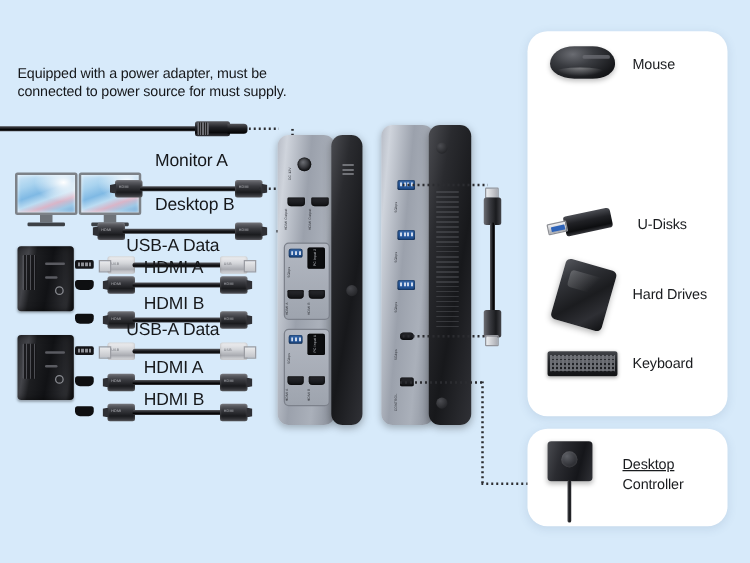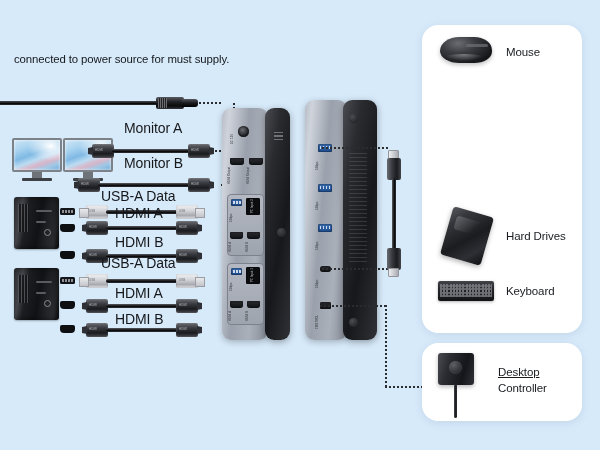--- a/index.html
+++ b/index.html
@@ -283,20 +283,21 @@
     box-shadow: inset 0 0 2px rgba(255,255,255,.2); }
   .ctrl-cord { position:absolute; left:16px; top:31px; width:3px; height:34px;
     background: linear-gradient(90deg,#4a4b50,#17181b 60%,#2e2f34); border-radius:2px; }
 </style>
 </head>
 <body>
 
 <div class="stage">
 
   <div class="headline">
+    <div>Equipped with a power adapter, must be</div>
     <div>connected to power source for must supply.</div>
   </div>
 
   <div>
     <div class="pwr-wire"></div>
     <div class="pwr-barrel"></div>
     <div class="pwr-tip"></div>
     <div class="pwr-dots"></div>
     <div class="pwr-drop"></div>
   </div>
@@ -332,21 +333,21 @@
     <div class="plug hdmi flip" style="left:0;">
         <span class="ptxt">HDMI</span>
       </div>
     <div class="cab-wire" style="left:20px; width:78px;"></div>
     <div class="plug hdmi" style="left:96px;">
         <span class="ptxt">HDMI</span>
       </div>
   </div>
   <div class="dotH" style="left:207px; top:150px; width:24px;"></div>
 
-  <div class="cable-label" style="left:124px; top:155px;">Monitor B</div>
+  <div class="cable-label" style="left:124px; top:155px;">Desktop B</div>
   <div class="cable-row" style="left:78px; top:178px; width:132px;">
     <div class="plug hdmi flip" style="left:0;">
         <span class="ptxt">HDMI</span>
       </div>
     <div class="cab-wire" style="left:20px; width:92px;"></div>
     <div class="plug hdmi" style="left:110px;">
         <span class="ptxt">HDMI</span>
       </div>
   </div>
   <div class="dotH" style="left:221px; top:184px; width:14px;"></div>
@@ -514,20 +515,27 @@
   </div>
 
   <div class="wpanel" style="left:422px; top:25px; width:160px; height:308px;">
 
     <div class="prow" style="left:10px; top:4px; width:146px; height:44px;">
       <div class="mouse" style="left:8px; top:8px;"></div>
       <div class="pname" style="left:74px; top:16px;">Mouse</div>
     </div>
 
 
+    <div class="prow" style="left:10px; top:134px; width:146px; height:44px;">
+      <div class="udisk" style="left:6px; top:10px;">
+        <div class="ud-body"></div>
+        <div class="ud-metal"></div>
+      </div>
+      <div class="pname" style="left:78px; top:14px;">U-Disks</div>
+    </div>
 
     <div class="prow" style="left:10px; top:248px; width:146px; height:40px;">
       <div class="keyb" style="left:6px; top:8px;"></div>
       <div class="pname" style="left:74px; top:11px;">Keyboard</div>
     </div>
 
     <div class="prow" style="left:10px; top:182px; width:146px; height:56px;">
       <div class="hdd" style="left:14px; top:4px;">
         <div class="hdd-b"></div>
       </div>

